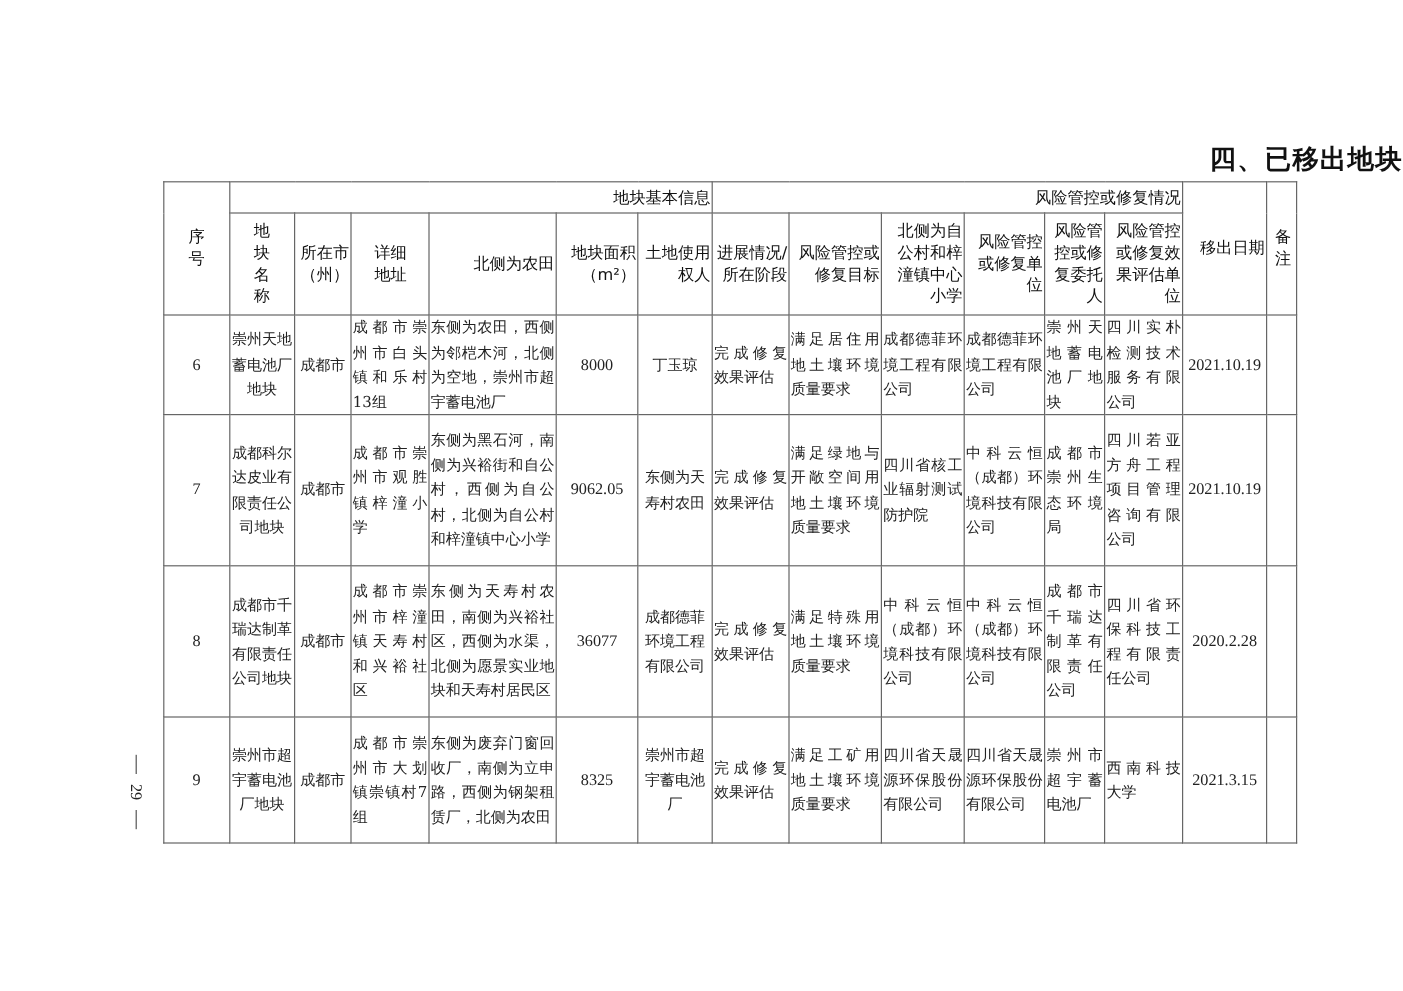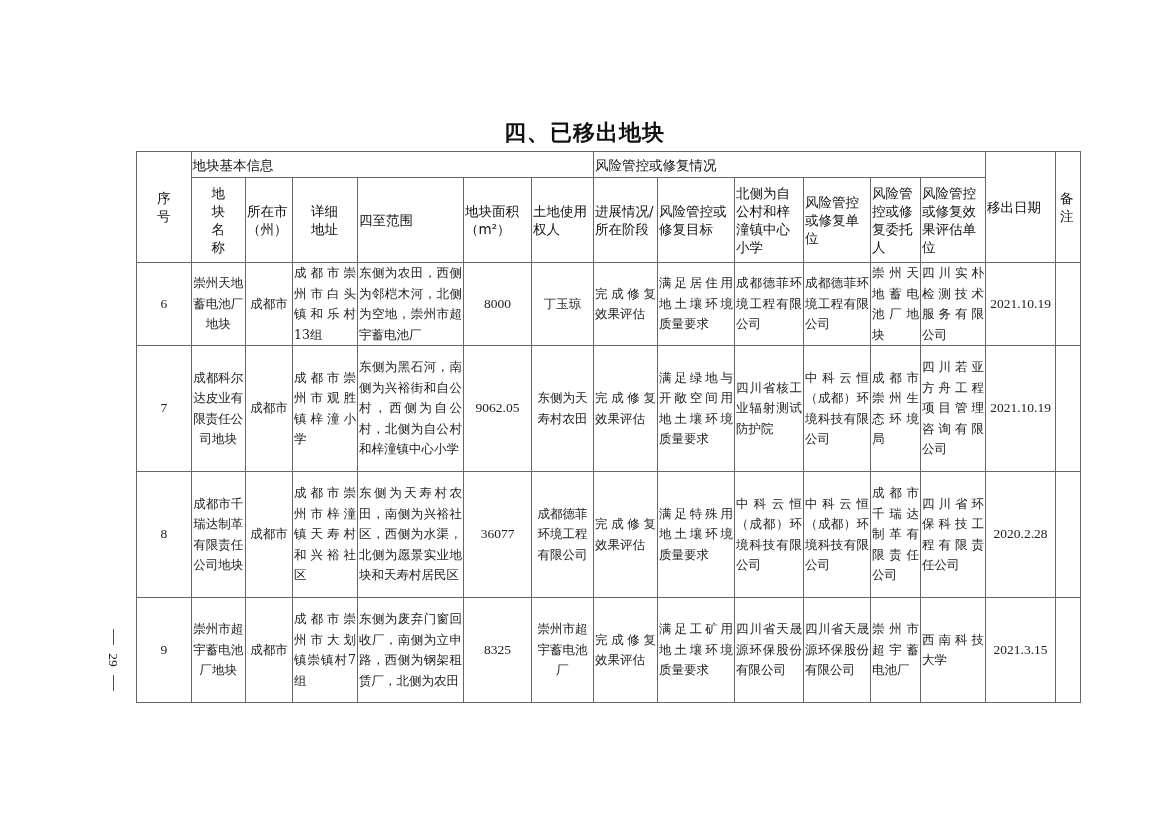--- a/index.html
+++ b/index.html
@@ -1,27 +1,27 @@
 <!DOCTYPE html>
 <html><head>
 <meta charset="utf-8">
 <style>
   html, body { margin: 0; padding: 0; background: #ffffff; }
   body { width: 1169px; height: 826px; position: relative; overflow: hidden;
          font-family: "DejaVu Serif", "Liberation Serif", serif; color: #111; }
-  .title { position: absolute; left: 0; width: 1169px; top: 118px; text-align: center;
+  .title { position: absolute; left: 0; width: 1169px; top: 118px; text-align: right;
            font-family: "DejaVu Sans", "Liberation Sans", sans-serif; font-size: 22px; font-weight: bold; letter-spacing: 1px; }
   .pagenum { position: absolute; left: 98px; top: 620px; width: 30px; height: 80px;
              display: flex; flex-direction: column; align-items: center; justify-content: center;
              font-family: "Liberation Serif", serif; font-size: 15px; color: #222; }
   .pagenum .dash { width: 1px; height: 16px; background: #555; margin: 3px 0; }
   .pagenum .num { transform: rotate(90deg); margin: 4px 0; }
   table { position: absolute; left: 136px; top: 151px; border-collapse: collapse; table-layout: fixed; }
   td, th { border: 1px solid #666; padding: 0 1px; font-weight: normal; vertical-align: middle; }
-  th { font-family: "DejaVu Sans", "Liberation Sans", sans-serif; font-size: 13.5px; text-align: left; line-height: 18px; }
+  th { font-family: "DejaVu Sans", "Liberation Sans", sans-serif; font-size: 13.5px; text-align: right; line-height: 18px; }
   td { font-size: 12.5px; line-height: 20.5px; color: #222; }
   td.c { text-align: center; }
   td.j { text-align: justify; text-align-last: left; }
   .num { font-family: "Liberation Serif", serif; font-size: 13.5px; }
 </style>
 </head>
 <body>
 
 <div class="title">四、已移出地块</div>
 
@@ -54,21 +54,21 @@
       <th rowspan="2" style="padding:0 20px">序号</th>
       <th colspan="6">地块基本信息</th>
       <th colspan="6">风险管控或修复情况</th>
       <th rowspan="2">移出日期</th>
       <th rowspan="2" style="padding:0 4px">备注</th>
     </tr>
     <tr style="height:85px">
       <th style="padding:0 20px">地块名称</th>
       <th>所在市（州）</th>
       <th style="padding:0 18px">详细地址</th>
-      <th>四至范围</th>
+      <th>北侧为农田</th>
       <th>地块面积（m²）</th>
       <th>土地使用权人</th>
       <th>进展情况/所在阶段</th>
       <th>风险管控或修复目标</th>
       <th>北侧为自公村和梓潼镇中心小学</th>
       <th>风险管控或修复单位</th>
       <th>风险管控或修复委托人</th>
       <th>风险管控或修复效果评估单位</th>
     </tr>
   </thead>

